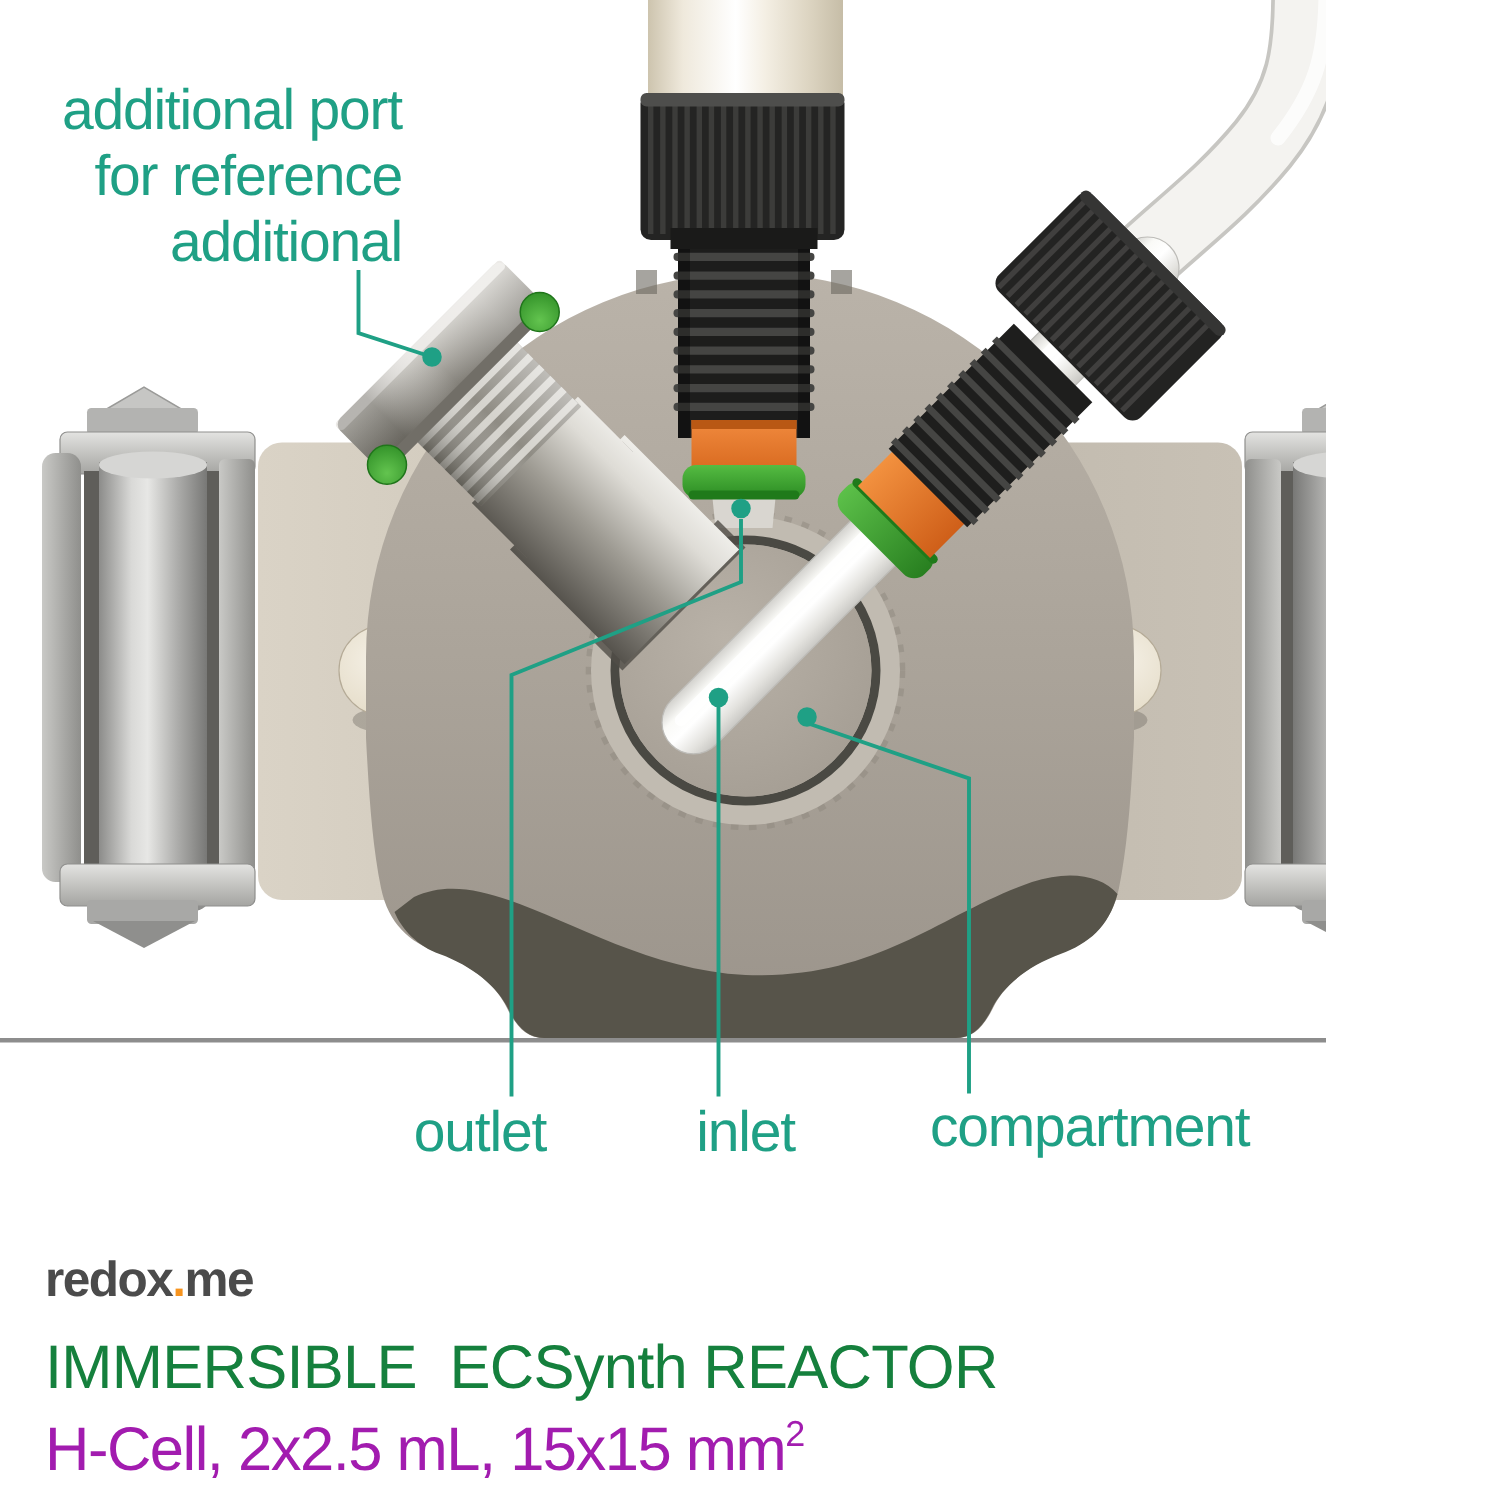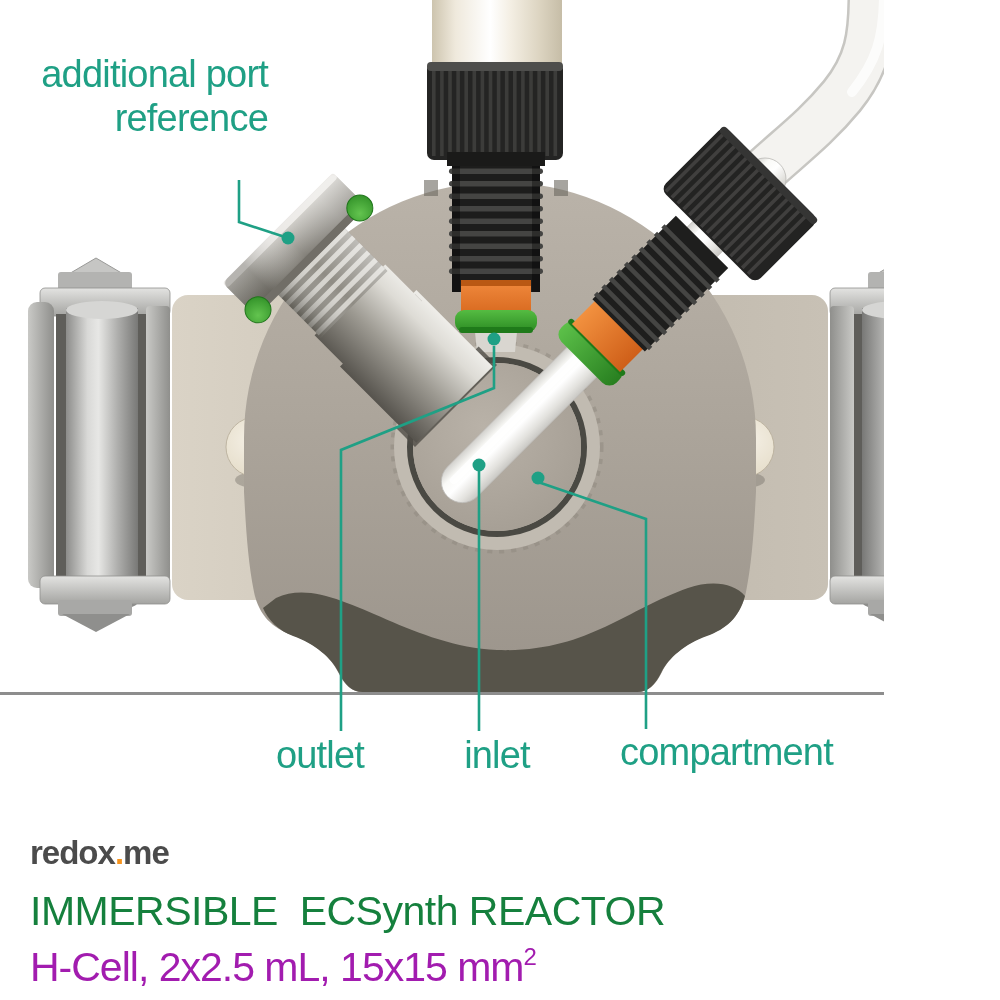--- a/index.html
+++ b/index.html
@@ -298,21 +298,22 @@
   <g fill="#1FA085">
     <circle cx="288" cy="238" r="6.5"></circle>
     <circle cx="494" cy="339" r="6.5"></circle>
     <circle cx="479" cy="465" r="6.5"></circle>
     <circle cx="538" cy="478" r="6.5"></circle>
   </g>
 </svg>
 
   <div class="ann ann-ref">
     <div>additional port</div>
-    <div>reference</div>
+    <div>for reference</div>
+    <div>additional</div>
   </div>
   <div class="ann ann-inlet">inlet</div>
   <div class="ann ann-outlet">outlet</div>
   <div class="ann ann-anode">
     <div>compartment</div>
   </div>
 
   <div class="brand"><span>redox</span><span class="dot">.</span><span>me</span></div>
   <div class="title">IMMERSIBLE  ECSynth REACTOR</div>
   <div class="subtitle"><span>H-Cell, 2x2.5 mL, 15x15 mm</span><sup>2</sup></div>

